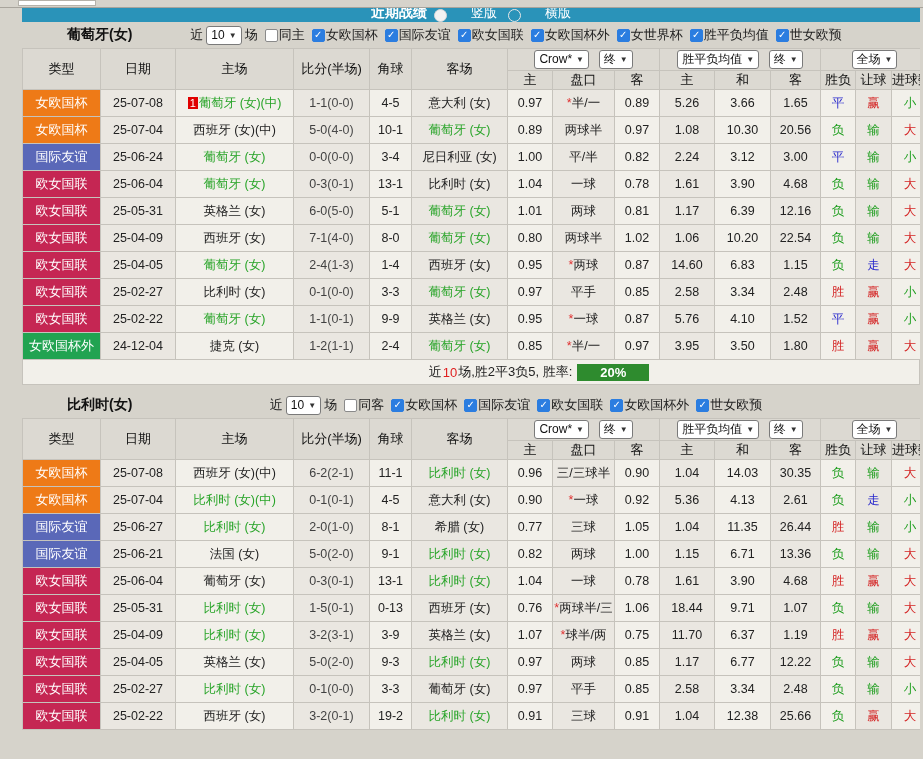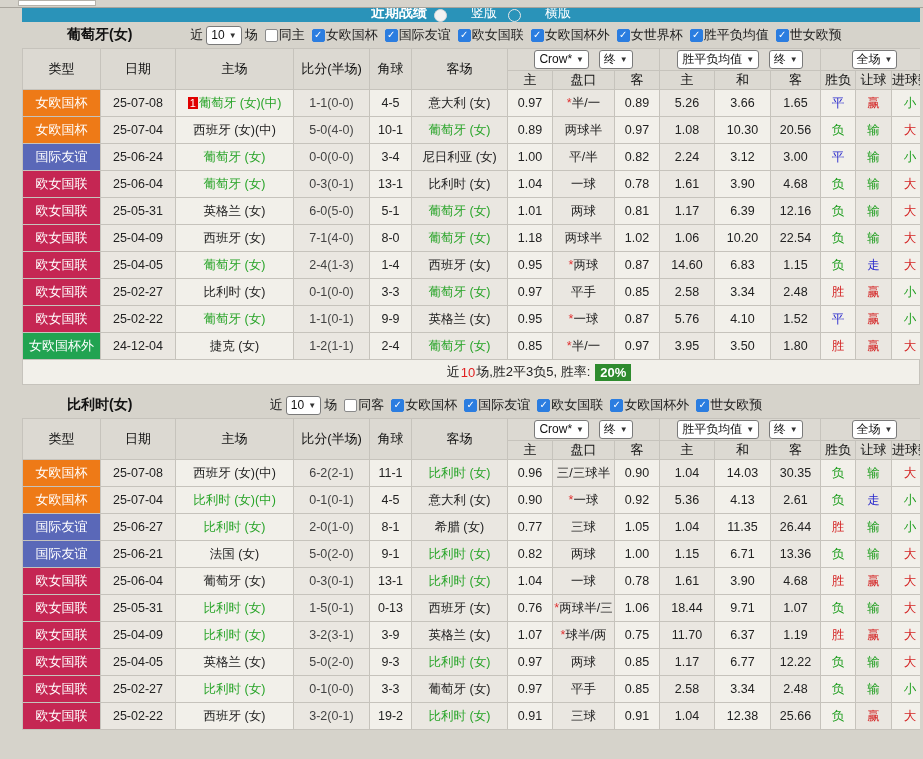--- a/index.html
+++ b/index.html
@@ -37,21 +37,21 @@
   .ht{color:#4a4a4a}
   .badge{background:#e00000;color:#fff;padding:0 2px;margin-right:1px;font-size:11px}
   .star{color:#e03030}
   td.resR{color:#d42424}
   td.resB{color:#2828cc}
   td.resG{color:#1e9e1e}
   .summary{height:25px;display:flex;align-items:center;background:#f2f0ea;font-size:13px;
            border:1px solid #c6c3bc;border-top:none;width:898px;box-sizing:border-box}
   .summary .inner{margin:0 auto;position:relative;left:70px;display:flex;align-items:center;gap:1px}
   .s-num{color:#e02020}
-  .s-rate{background:#2e8b2e;color:#fff;padding:1px 5px;margin:0 4px;font-weight:bold}
+  .s-rate{background:#2e8b2e;color:#fff;padding:1px 23px;margin:0 4px;font-weight:bold}
   .s-blue{color:#2222dd;margin-right:6px}
   .s-lbl{margin-left:4px}
   .gap{height:7px}
 </style>
 </head>
 <body>
 
 <div class="topstrip">
   <span class="box"></span>
 </div>
@@ -246,21 +246,21 @@
             <td class="dark resG">输</td>
             <td class="light resR">大</td>
           </tr>
           <tr>
             <td class="type" style="background: rgb(197, 38, 83);">欧女国联</td>
             <td class="dark">25-04-09</td>
             <td class="light"><span>西班牙 (女)</span></td>
             <td class="dark"><span class="ft">7-1</span><span class="ht">(4-0)</span></td>
             <td class="light">8-0</td>
             <td class="dark"><span class="focus">葡萄牙 (女)</span></td>
-            <td class="light">1.18</td>
+            <td class="light">0.80</td>
             <td class="dark">两球半</td>
             <td class="light">1.02</td>
             <td class="dark">1.06</td>
             <td class="light">10.20</td>
             <td class="dark">22.54</td>
             <td class="light resG">负</td>
             <td class="dark resG">输</td>
             <td class="light resR">大</td>
           </tr>
           <tr>

